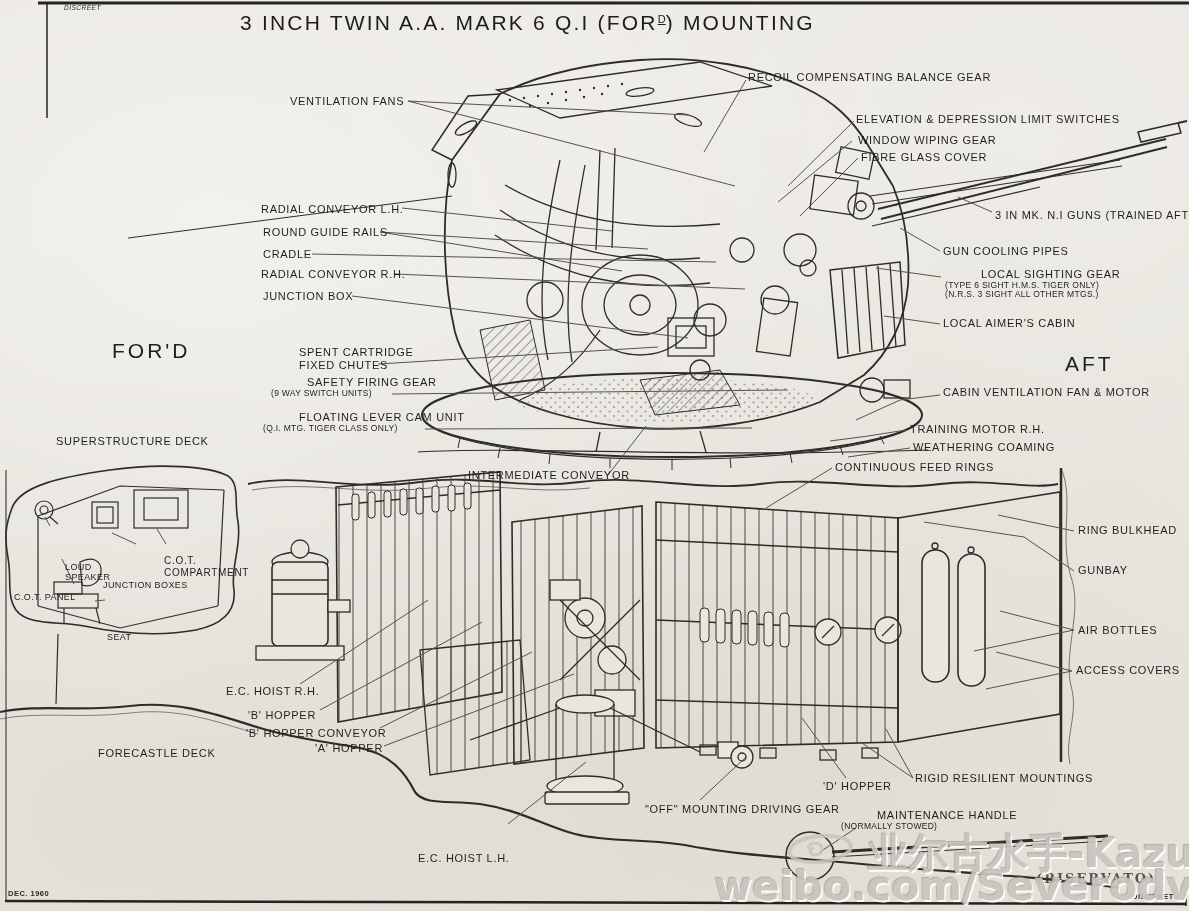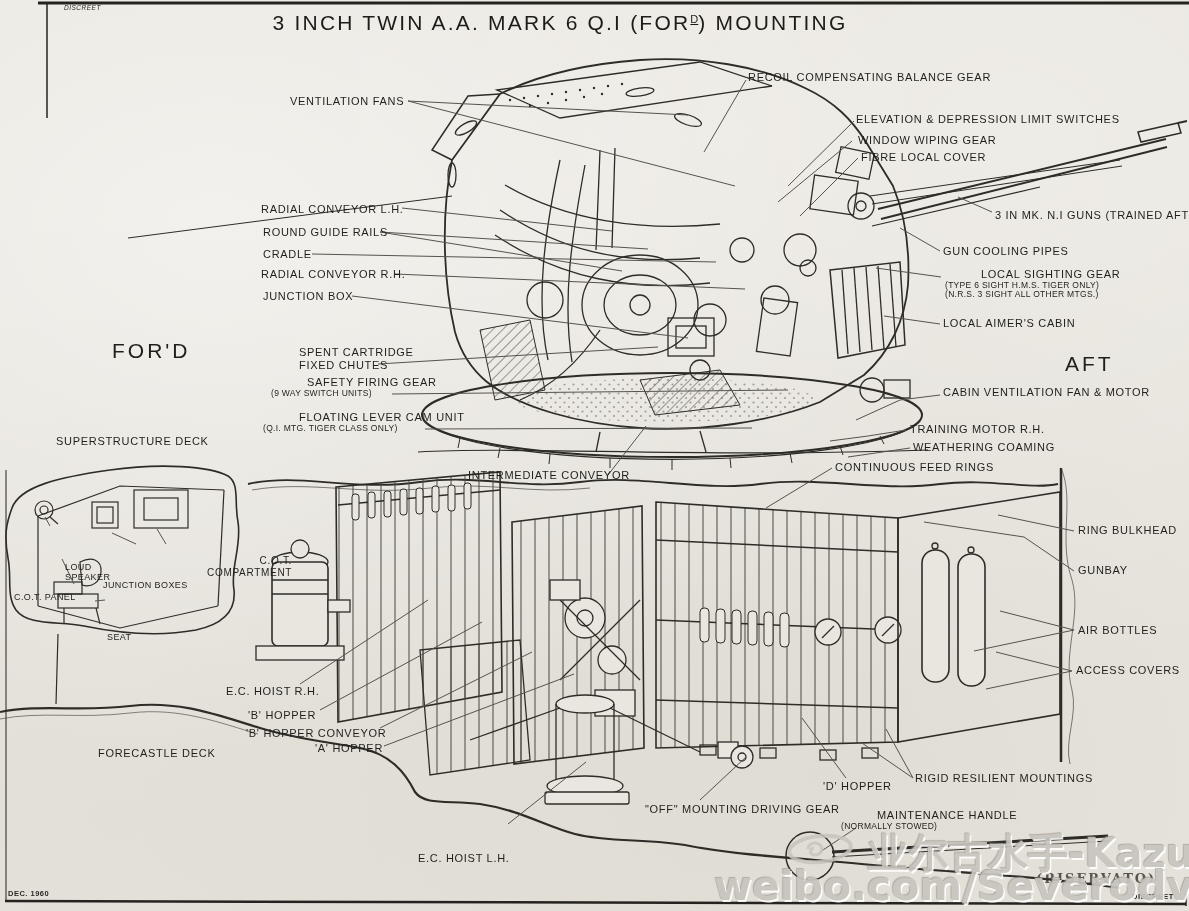--- a/index.html
+++ b/index.html
@@ -5,30 +5,30 @@
   html,body{margin:0;padding:0;background:#777;}
   .page{position:relative;width:1189px;height:911px;overflow:hidden;
     background:#e9e6df;
     background-image:
       radial-gradient(ellipse at 18% 25%, rgba(255,255,255,.45), rgba(255,255,255,0) 55%),
       radial-gradient(ellipse at 85% 15%, rgba(255,255,255,.25), rgba(255,255,255,0) 50%),
       radial-gradient(ellipse at 70% 85%, rgba(150,144,128,.10), rgba(150,144,128,0) 60%),
       radial-gradient(ellipse at 10% 90%, rgba(150,144,128,.08), rgba(150,144,128,0) 55%);
     font-family:"Liberation Sans",sans-serif;color:#201f1b;}
   svg{position:absolute;left:0;top:0;}
-  .title{position:absolute;left:240px;top:11px;width:640px;text-align:center;
+  .title{position:absolute;left:240px;top:11px;width:640px;
     font-size:21px;letter-spacing:2.2px;color:#1d1c18;white-space:nowrap;}
   .title sup{font-size:11px;vertical-align:7px;text-decoration:underline;letter-spacing:0;}
   .lbl{position:absolute;font-size:11px;letter-spacing:.7px;color:#201f1b;
     white-space:nowrap;line-height:1.15;}
   .lbl .l2{display:block;padding-left:36px;}
   .lbl .sub{display:block;font-size:8.5px;letter-spacing:.3px;}
   .big{font-size:21px;letter-spacing:3px;}
   .sm9{font-size:9px;letter-spacing:.4px;margin-top:40px;}
-  .ctr{text-align:right;margin-left:43px;}
+  .ctr{text-align:left;}
   .corner{position:absolute;font-size:7.5px;letter-spacing:.5px;color:#2a2925;white-space:nowrap;}
   .ital{font-style:italic;font-size:6.5px;}
   .stamp{position:absolute;left:1036px;top:871px;font-family:"DejaVu Serif",serif;
     font-weight:700;font-size:13px;letter-spacing:2px;color:#35332d;opacity:.8;z-index:5;}
   .wm{position:absolute;font-family:"DejaVu Sans",sans-serif;font-weight:700;
     color:#c8c5be;opacity:.92;white-space:nowrap;z-index:6;
     text-shadow:1.5px 1.5px 0 rgba(255,255,255,.95), -1px -1px 1px rgba(135,132,123,.6);}
   .wm1{left:868px;top:826px;font-size:40px;}
   .wm2{left:714px;top:862px;font-size:41px;}
   .wmlogo{position:absolute;left:786px;top:832px;z-index:6;opacity:.85;}
@@ -368,21 +368,21 @@
 <div class="lbl" style="left:823px;top:780px">'D' HOPPER</div>
 <div class="lbl" style="left:915px;top:772px">RIGID RESILIENT MOUNTINGS</div>
 <div class="lbl" style="left:841px;top:809px">
   <span class="l2">MAINTENANCE HANDLE</span>
   <span class="sub">(NORMALLY STOWED)</span>
 </div>
 
 <div class="lbl" style="left:748px;top:71px">RECOIL COMPENSATING BALANCE GEAR</div>
 <div class="lbl" style="left:856px;top:113px">ELEVATION &amp; DEPRESSION LIMIT SWITCHES</div>
 <div class="lbl" style="left:858px;top:134px">WINDOW WIPING GEAR</div>
-<div class="lbl" style="left:861px;top:151px">FIBRE LOCAL COVER</div>
+<div class="lbl" style="left:861px;top:151px">FIBRE GLASS COVER</div>
 <div class="lbl" style="left:995px;top:209px">3 IN MK. N.I GUNS (TRAINED AFT)</div>
 <div class="lbl" style="left:943px;top:245px">GUN COOLING PIPES</div>
 <div class="lbl" style="left:945px;top:268px">
   <span class="l2">LOCAL SIGHTING GEAR</span>
   <span class="sub">(TYPE 6 SIGHT H.M.S. TIGER ONLY)</span>
   <span class="sub">(N.R.S. 3 SIGHT ALL OTHER MTGS.)</span>
 </div>
 <div class="lbl" style="left:943px;top:317px">LOCAL AIMER'S CABIN</div>
 <div class="lbl" style="left:943px;top:386px">CABIN VENTILATION FAN &amp; MOTOR</div>
 <div class="lbl" style="left:910px;top:423px">TRAINING MOTOR R.H.</div>

